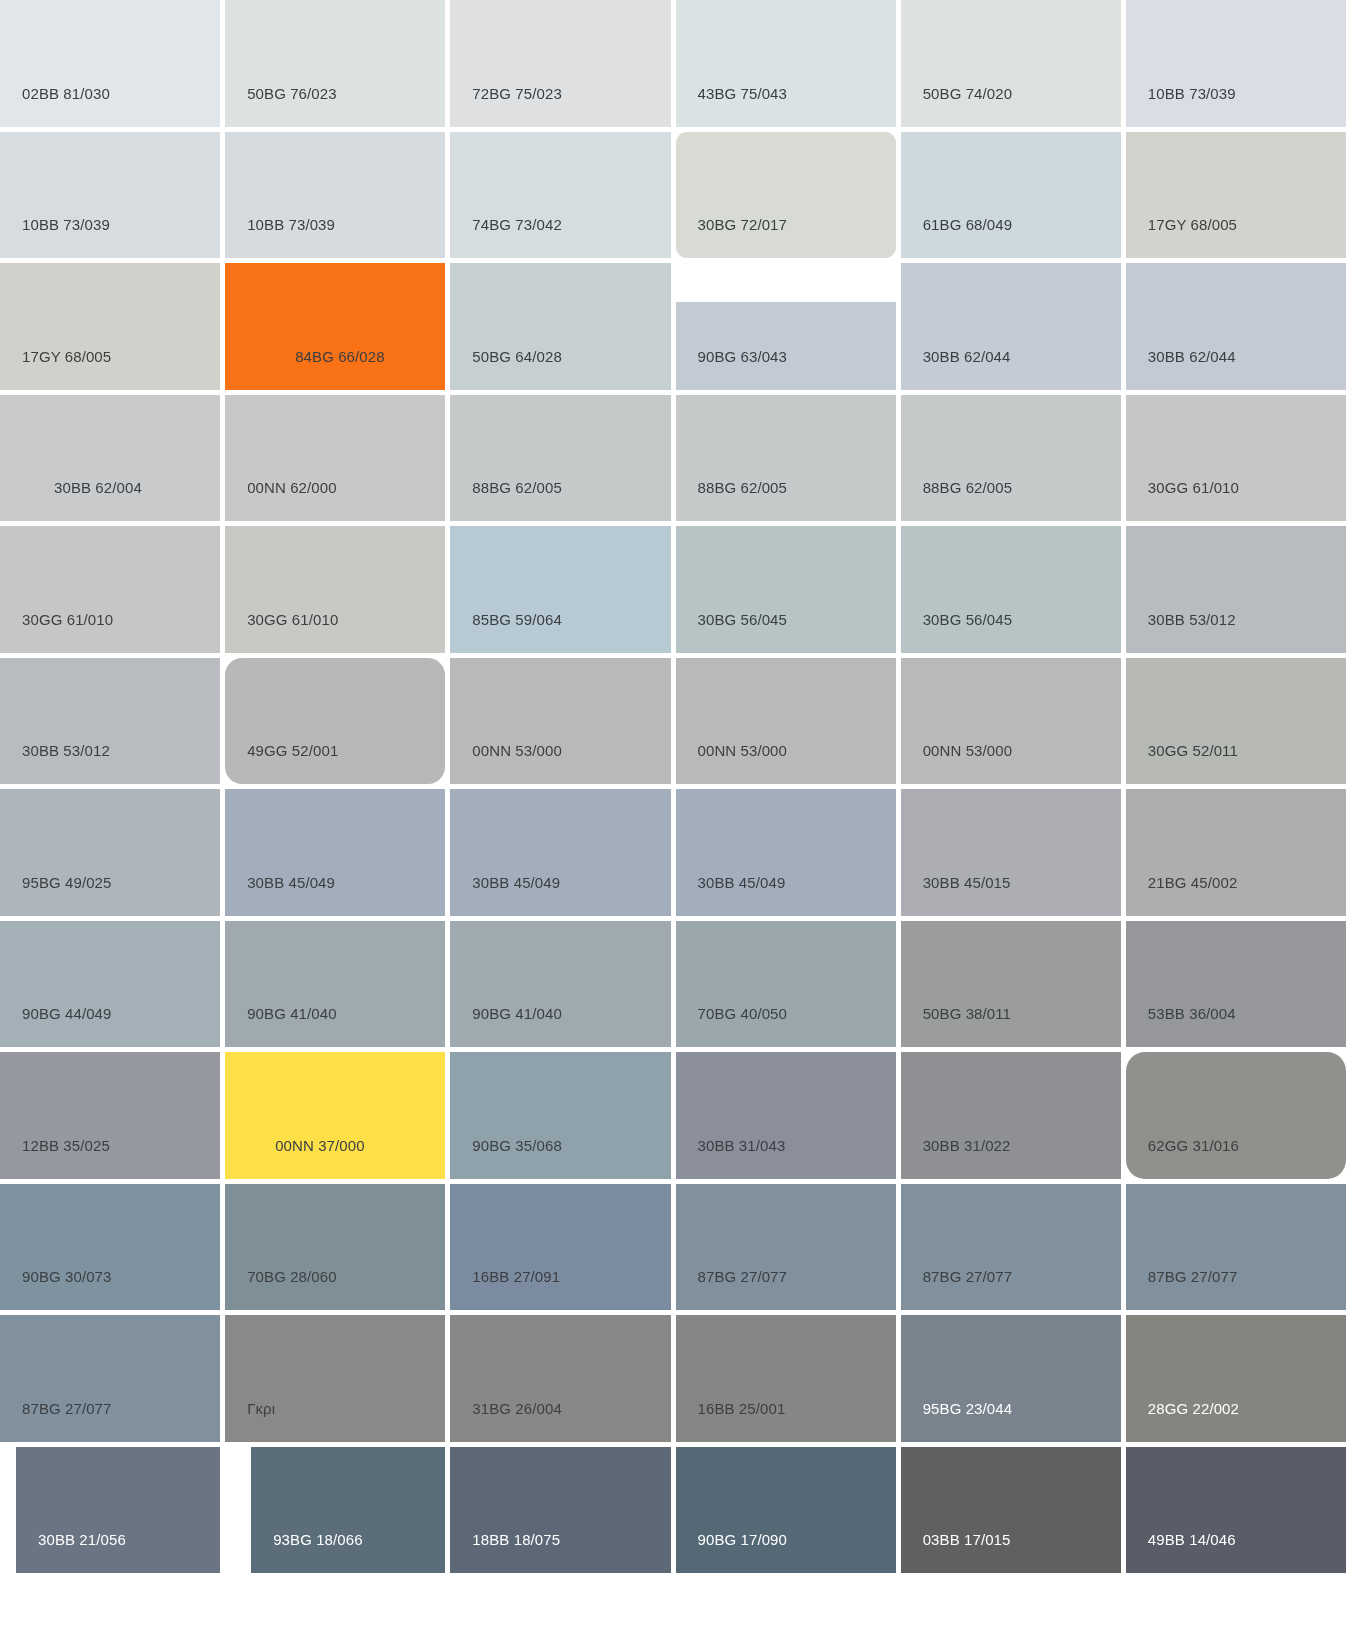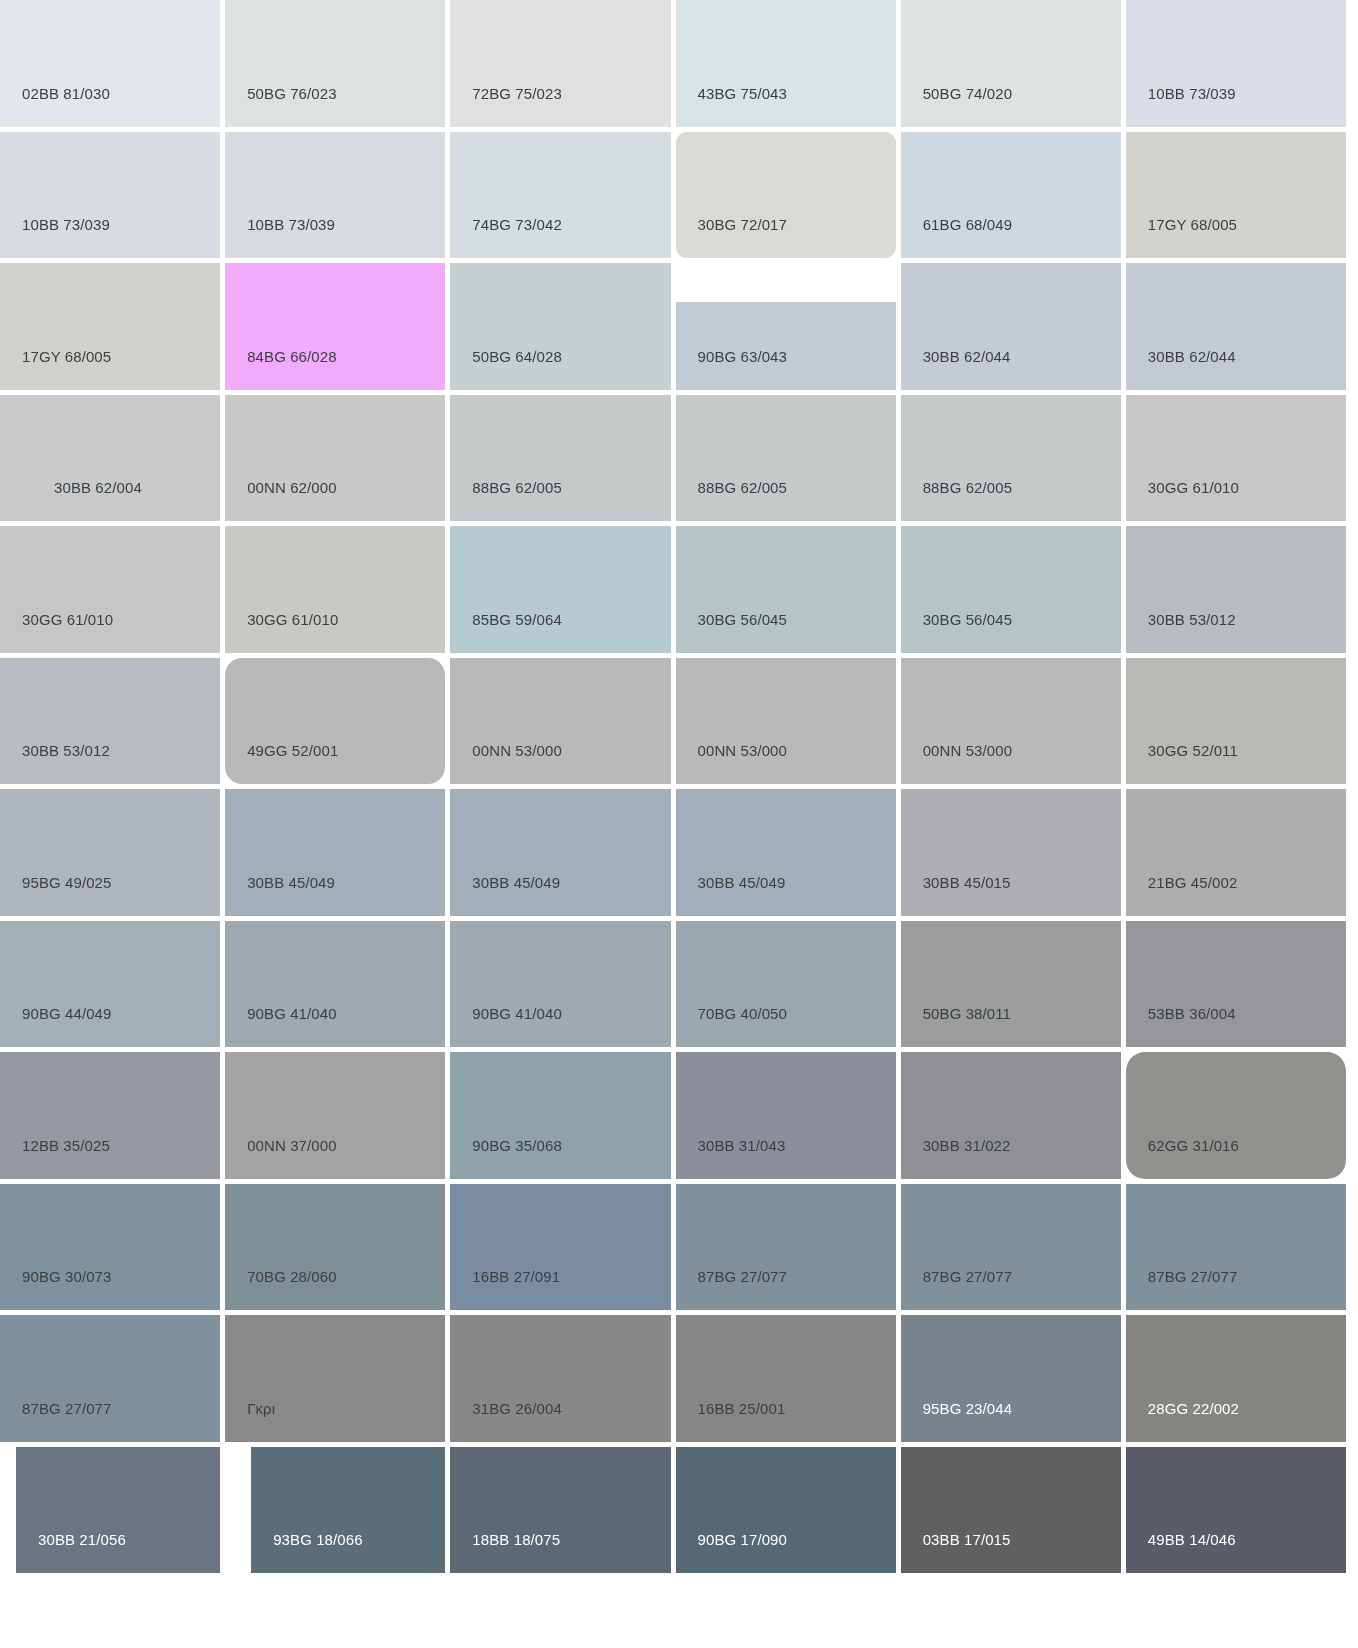--- a/index.html
+++ b/index.html
@@ -77,21 +77,21 @@
     </div>
     <div class="swatch dark-text" style="background: rgb(205, 217, 223);">
       <span class="swatch-label">61BG 68/049</span>
     </div>
     <div class="swatch dark-text" style="background: rgb(211, 210, 205);">
       <span class="swatch-label">17GY 68/005</span>
     </div>
     <div class="swatch dark-text" style="background: rgb(209, 208, 202);">
       <span class="swatch-label">17GY 68/005</span>
     </div>
-    <div class="swatch dark-text" style="background: #f0abfc;">
+    <div class="swatch dark-text" style="background: #f97316; padding-left: 48px;">
       <span class="swatch-label">84BG 66/028</span>
     </div>
     <div class="swatch dark-text" style="background: rgb(199, 208, 209);">
       <span class="swatch-label">50BG 64/028</span>
     </div>
     <div class="swatch dark-text" style="background: rgb(194, 203, 212); margin-top: 39px;">
       <span class="swatch-label">90BG 63/043</span>
     </div>
     <div class="swatch dark-text" style="background: rgb(196, 203, 212);">
       <span class="swatch-label">30BB 62/044</span>
@@ -185,21 +185,21 @@
     </div>
     <div class="swatch dark-text" style="background: rgb(155, 157, 157);">
       <span class="swatch-label">50BG 38/011</span>
     </div>
     <div class="swatch dark-text" style="background: rgb(150, 151, 154);">
       <span class="swatch-label">53BB 36/004</span>
     </div>
     <div class="swatch dark-text" style="background: rgb(149, 153, 159);">
       <span class="swatch-label">12BB 35/025</span>
     </div>
-    <div class="swatch dark-text" style="background: #a3a3a3;">
+    <div class="swatch dark-text" style="background: #fde047; padding-left: 28px;">
       <span class="swatch-label">00NN 37/000</span>
     </div>
     <div class="swatch dark-text" style="background: rgb(143, 162, 171);">
       <span class="swatch-label">90BG 35/068</span>
     </div>
     <div class="swatch dark-text" style="background: rgb(139, 143, 155);">
       <span class="swatch-label">30BB 31/043</span>
     </div>
     <div class="swatch dark-text" style="background: rgb(143, 144, 147);">
       <span class="swatch-label">30BB 31/022</span>

